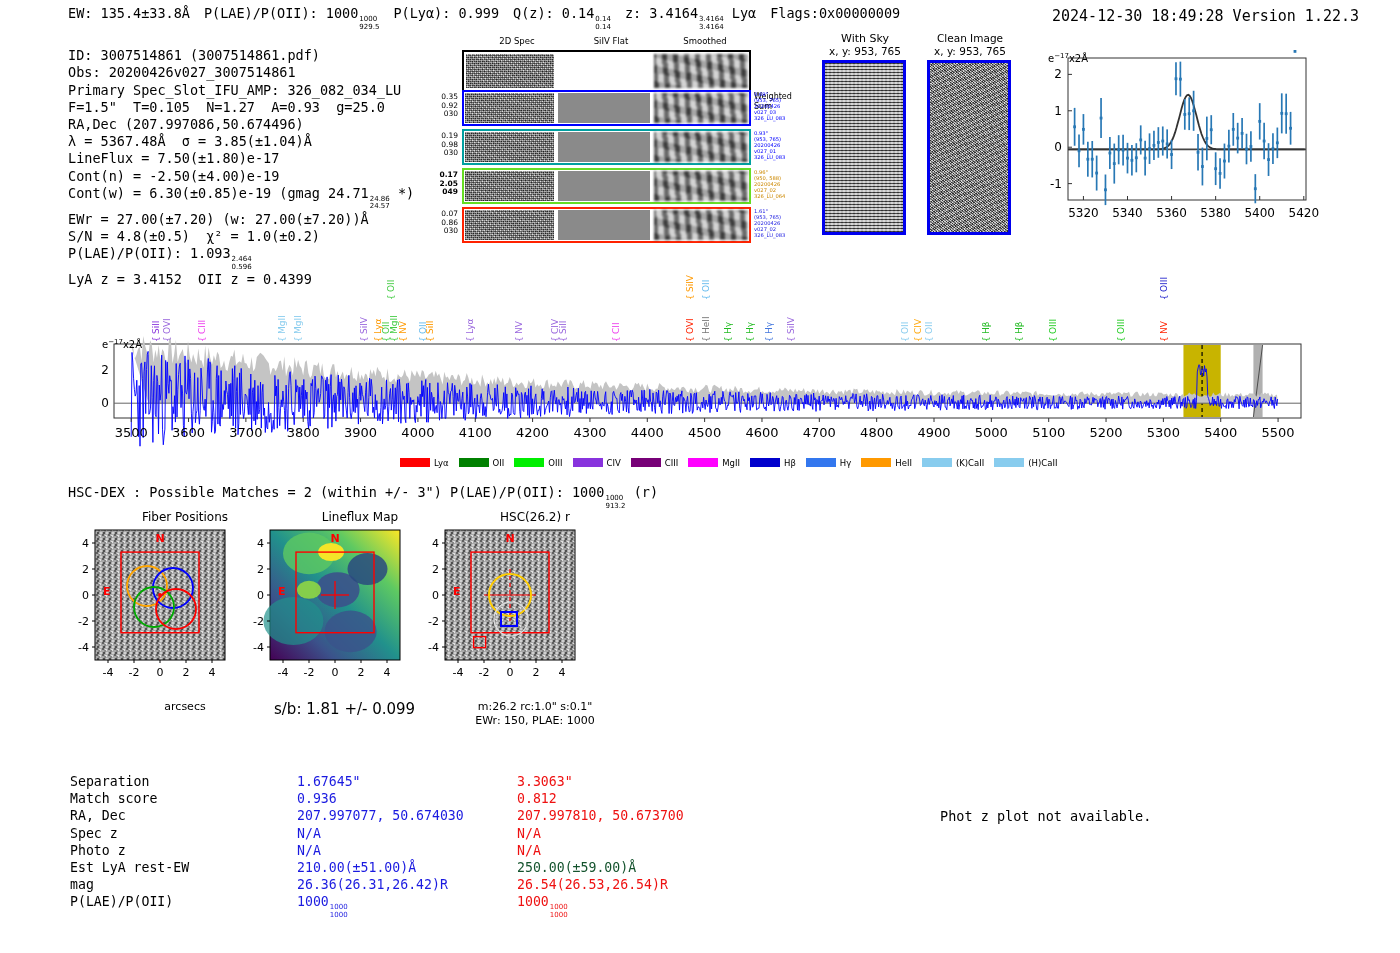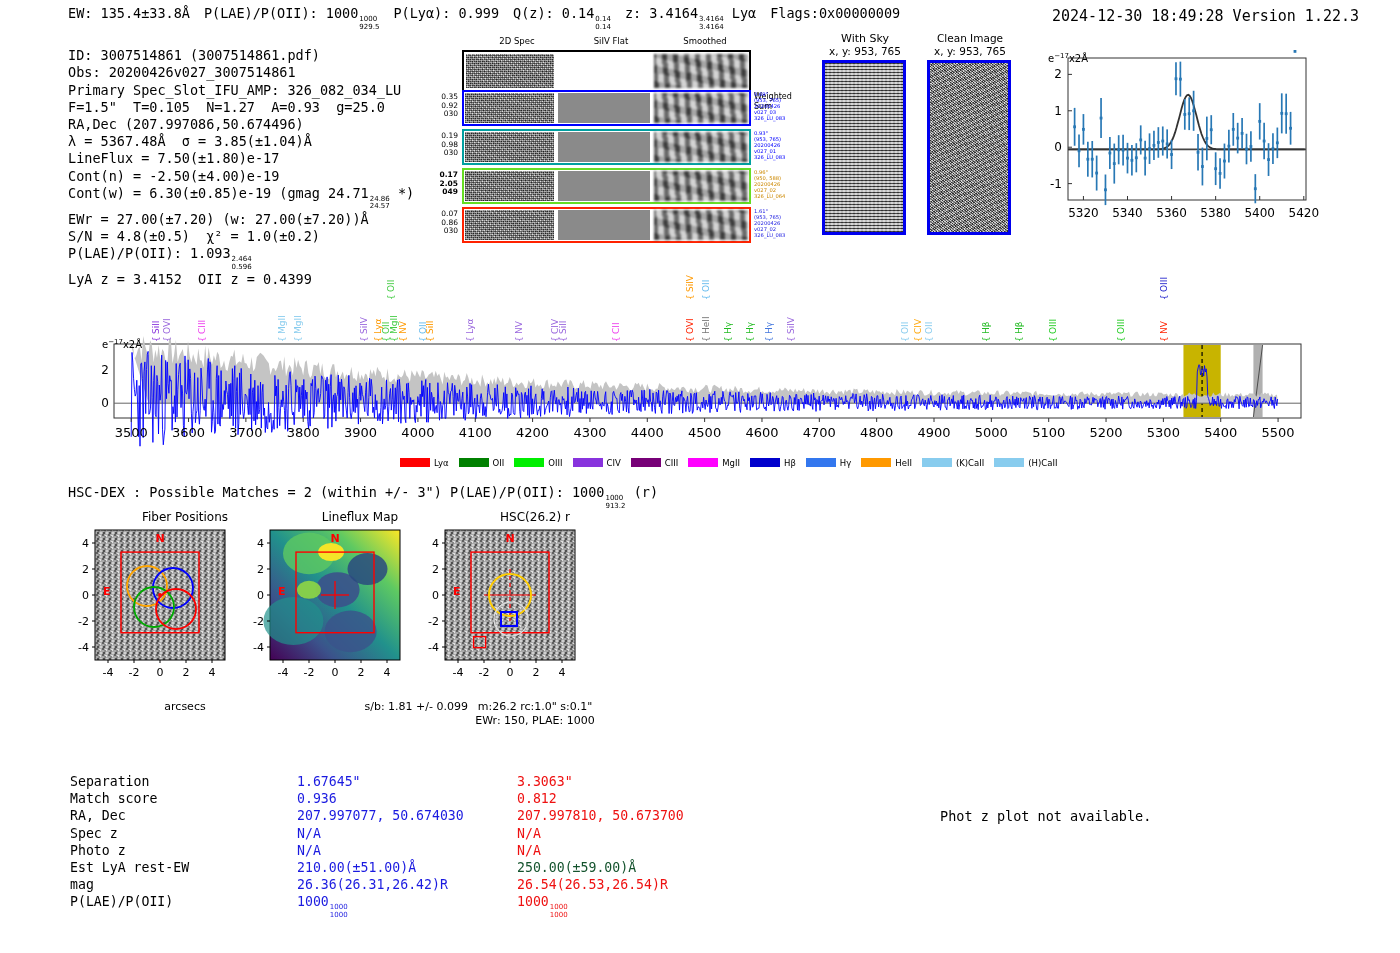--- a/index.html
+++ b/index.html
@@ -634,21 +634,21 @@
       <text x="450" y="32" font-family="DejaVu Sans, sans-serif" font-size="11" fill="#ff0000" text-anchor="middle" font-weight="bold">N</text>
       <text x="393" y="85" font-family="DejaVu Sans, sans-serif" font-size="11" fill="#ff0000" font-weight="bold">E</text>
       <line x1="424" y1="85" x2="476" y2="85" stroke="#ff0000" stroke-width="1.2"></line>
       <line x1="450" y1="59" x2="450" y2="111" stroke="#ff0000" stroke-width="1.2" stroke-dasharray="4 3"></line>
       <circle cx="450" cy="85" r="21" fill="none" stroke="#ffcc00" stroke-width="2"></circle>
       <circle cx="451" cy="109" r="17" fill="none" stroke="#dddddd" stroke-width="1.2"></circle>
       <rect x="441" y="102" width="16" height="14" fill="none" stroke="#0000ff" stroke-width="2"></rect>
       <rect x="413.6" y="126.6" width="12" height="11" fill="none" stroke="#ff0000" stroke-width="1.4"></rect>
     </svg>
   <div class="abs sans" style="left:35px;top:190px;width:180px;text-align:center;font-size:11px;">arcsecs</div>
-  <div class="abs sans" style="left:228px;top:190px;width:180px;text-align:right;font-size:11px;">s/b: 1.81 +/- 0.099</div>
+  <div class="abs sans" style="left:214px;top:190px;width:180px;text-align:left;font-size:15px;">s/b: 1.81 +/- 0.099</div>
   <div class="abs sans" style="left:385px;top:190px;width:180px;text-align:center;font-size:11px;">m:26.2 rc:1.0"  s:0.1"</div>
   <div class="abs sans" style="left:385px;top:204px;width:180px;text-align:center;font-size:11px;">EWr: 150, PLAE: 1000</div>
 </div>
 
 <table class="abs" id="btable">
   <tbody id="btbody">
       <tr>
         <td style="width: 225px;">Separation</td>
         <td style="color: rgb(26, 26, 224); width: 218px;">1.67645"</td>
         <td style="color: rgb(238, 17, 17);">3.3063"</td>

